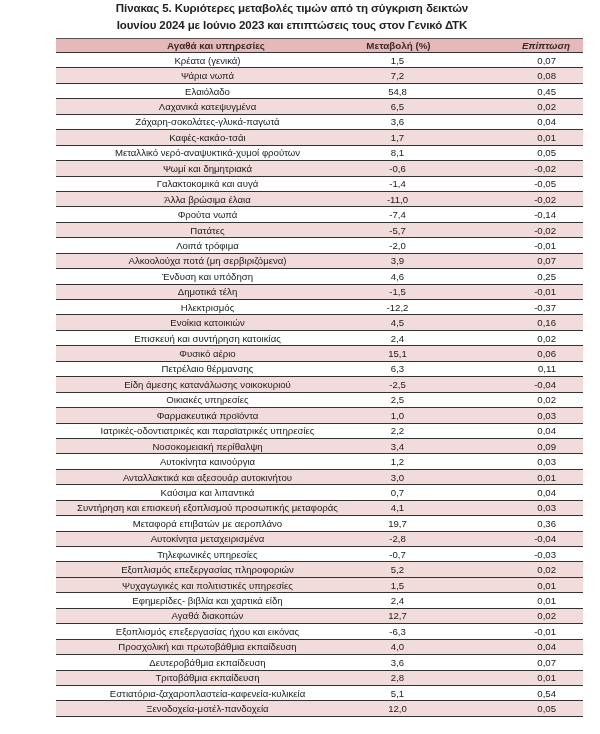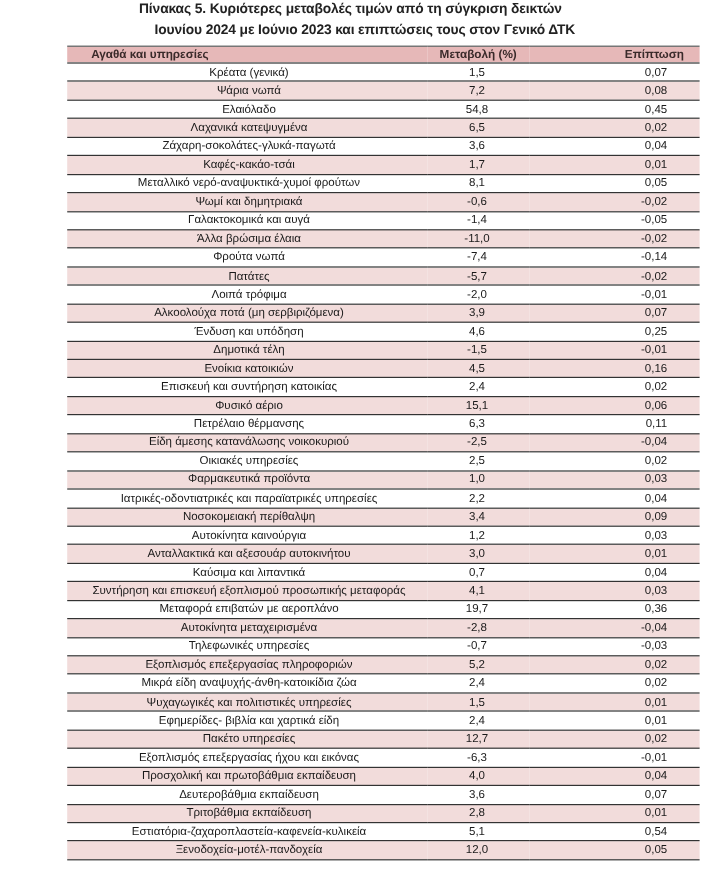--- a/index.html
+++ b/index.html
@@ -7,38 +7,38 @@
     width: 600px; height: 734px; overflow: hidden; position: relative;
     font-family: "Liberation Sans", "DejaVu Sans", sans-serif;
     color: #1a1a1a;
   }
   .title {
     position: absolute; left: 0; width: 584px; text-align: center;
     font-weight: bold; font-size: 11.5px; color: #222;
     letter-spacing: -0.1px;
   }
   .title.l1 { top: 2px; }
-  .title.l2 { top: 19px; margin-left: 12px; }
+  .title.l2 { top: 19px; }
   table {
     position: absolute; left: 56px; top: 38px; width: 527px;
     border-collapse: collapse; table-layout: fixed;
     font-size: 9.6px;
   }
   col.c1 { width: 300px; }
   col.c2 { width: 85px; }
   col.c3 { width: 142px; }
   th, td { padding: 0; overflow: hidden; white-space: nowrap; }
   thead tr { height: 14px; background: #e6b8b8; }
   thead th {
     font-weight: bold; color: #3a2a2a; font-size: 9.8px;
     border-top: 1.5px solid #555; border-bottom: 1.5px solid #333;
   }
-  th.h1 { text-align: left; padding-left: 20px; }
+  th.h1 { text-align: center; padding-left: 20px; }
   th.h2 { text-align: center; padding-right: 0; }
-  th.h3 { text-align: right; padding-right: 13px; }
+  th.h3 { text-align: right; padding-right: 13px; font-style: italic; }
   tbody tr { height: 15.45px; border-bottom: 1.2px solid #333; }
   tbody tr.pink { background: #f2dcdb; }
   tbody tr.white { background: #ffffff; }
   td.name { padding-left: 3px; text-align: center; }
   td.chg { text-align: center; padding-right: 2px; }
   td.imp { text-align: right; padding-right: 27px; }
 </style>
 </head>
 <body>
 
@@ -132,20 +132,25 @@
       <tr class="white">
         <td class="name">Ένδυση και υπόδηση</td>
         <td class="chg">4,6</td>
         <td class="imp">0,25</td>
       </tr>
       <tr class="pink">
         <td class="name">Δημοτικά τέλη</td>
         <td class="chg">-1,5</td>
         <td class="imp">-0,01</td>
       </tr>
+      <tr class="white">
+        <td class="name">Ηλεκτρισμός</td>
+        <td class="chg">-12,2</td>
+        <td class="imp">-0,37</td>
+      </tr>
       <tr class="pink">
         <td class="name">Ενοίκια κατοικιών</td>
         <td class="chg">4,5</td>
         <td class="imp">0,16</td>
       </tr>
       <tr class="white">
         <td class="name">Επισκευή και συντήρηση κατοικίας</td>
         <td class="chg">2,4</td>
         <td class="imp">0,02</td>
       </tr>
@@ -217,37 +222,32 @@
       <tr class="white">
         <td class="name">Τηλεφωνικές υπηρεσίες</td>
         <td class="chg">-0,7</td>
         <td class="imp">-0,03</td>
       </tr>
       <tr class="pink">
         <td class="name">Εξοπλισμός επεξεργασίας πληροφοριών</td>
         <td class="chg">5,2</td>
         <td class="imp">0,02</td>
       </tr>
-      <tr class="white">
-        <td class="name">Μικρά είδη αναψυχής-άνθη-κατοικίδια ζώα</td>
-        <td class="chg">2,4</td>
-        <td class="imp">0,02</td>
-      </tr>
       <tr class="pink">
         <td class="name">Ψυχαγωγικές και πολιτιστικές υπηρεσίες</td>
         <td class="chg">1,5</td>
         <td class="imp">0,01</td>
       </tr>
       <tr class="white">
         <td class="name">Εφημερίδες- βιβλία και χαρτικά είδη</td>
         <td class="chg">2,4</td>
         <td class="imp">0,01</td>
       </tr>
       <tr class="pink">
-        <td class="name">Πακέτο υπηρεσίες</td>
+        <td class="name">Αγαθά διακοπών</td>
         <td class="chg">12,7</td>
         <td class="imp">0,02</td>
       </tr>
       <tr class="white">
         <td class="name">Εξοπλισμός επεξεργασίας ήχου και εικόνας</td>
         <td class="chg">-6,3</td>
         <td class="imp">-0,01</td>
       </tr>
       <tr class="pink">
         <td class="name">Προσχολική και πρωτοβάθμια εκπαίδευση</td>

